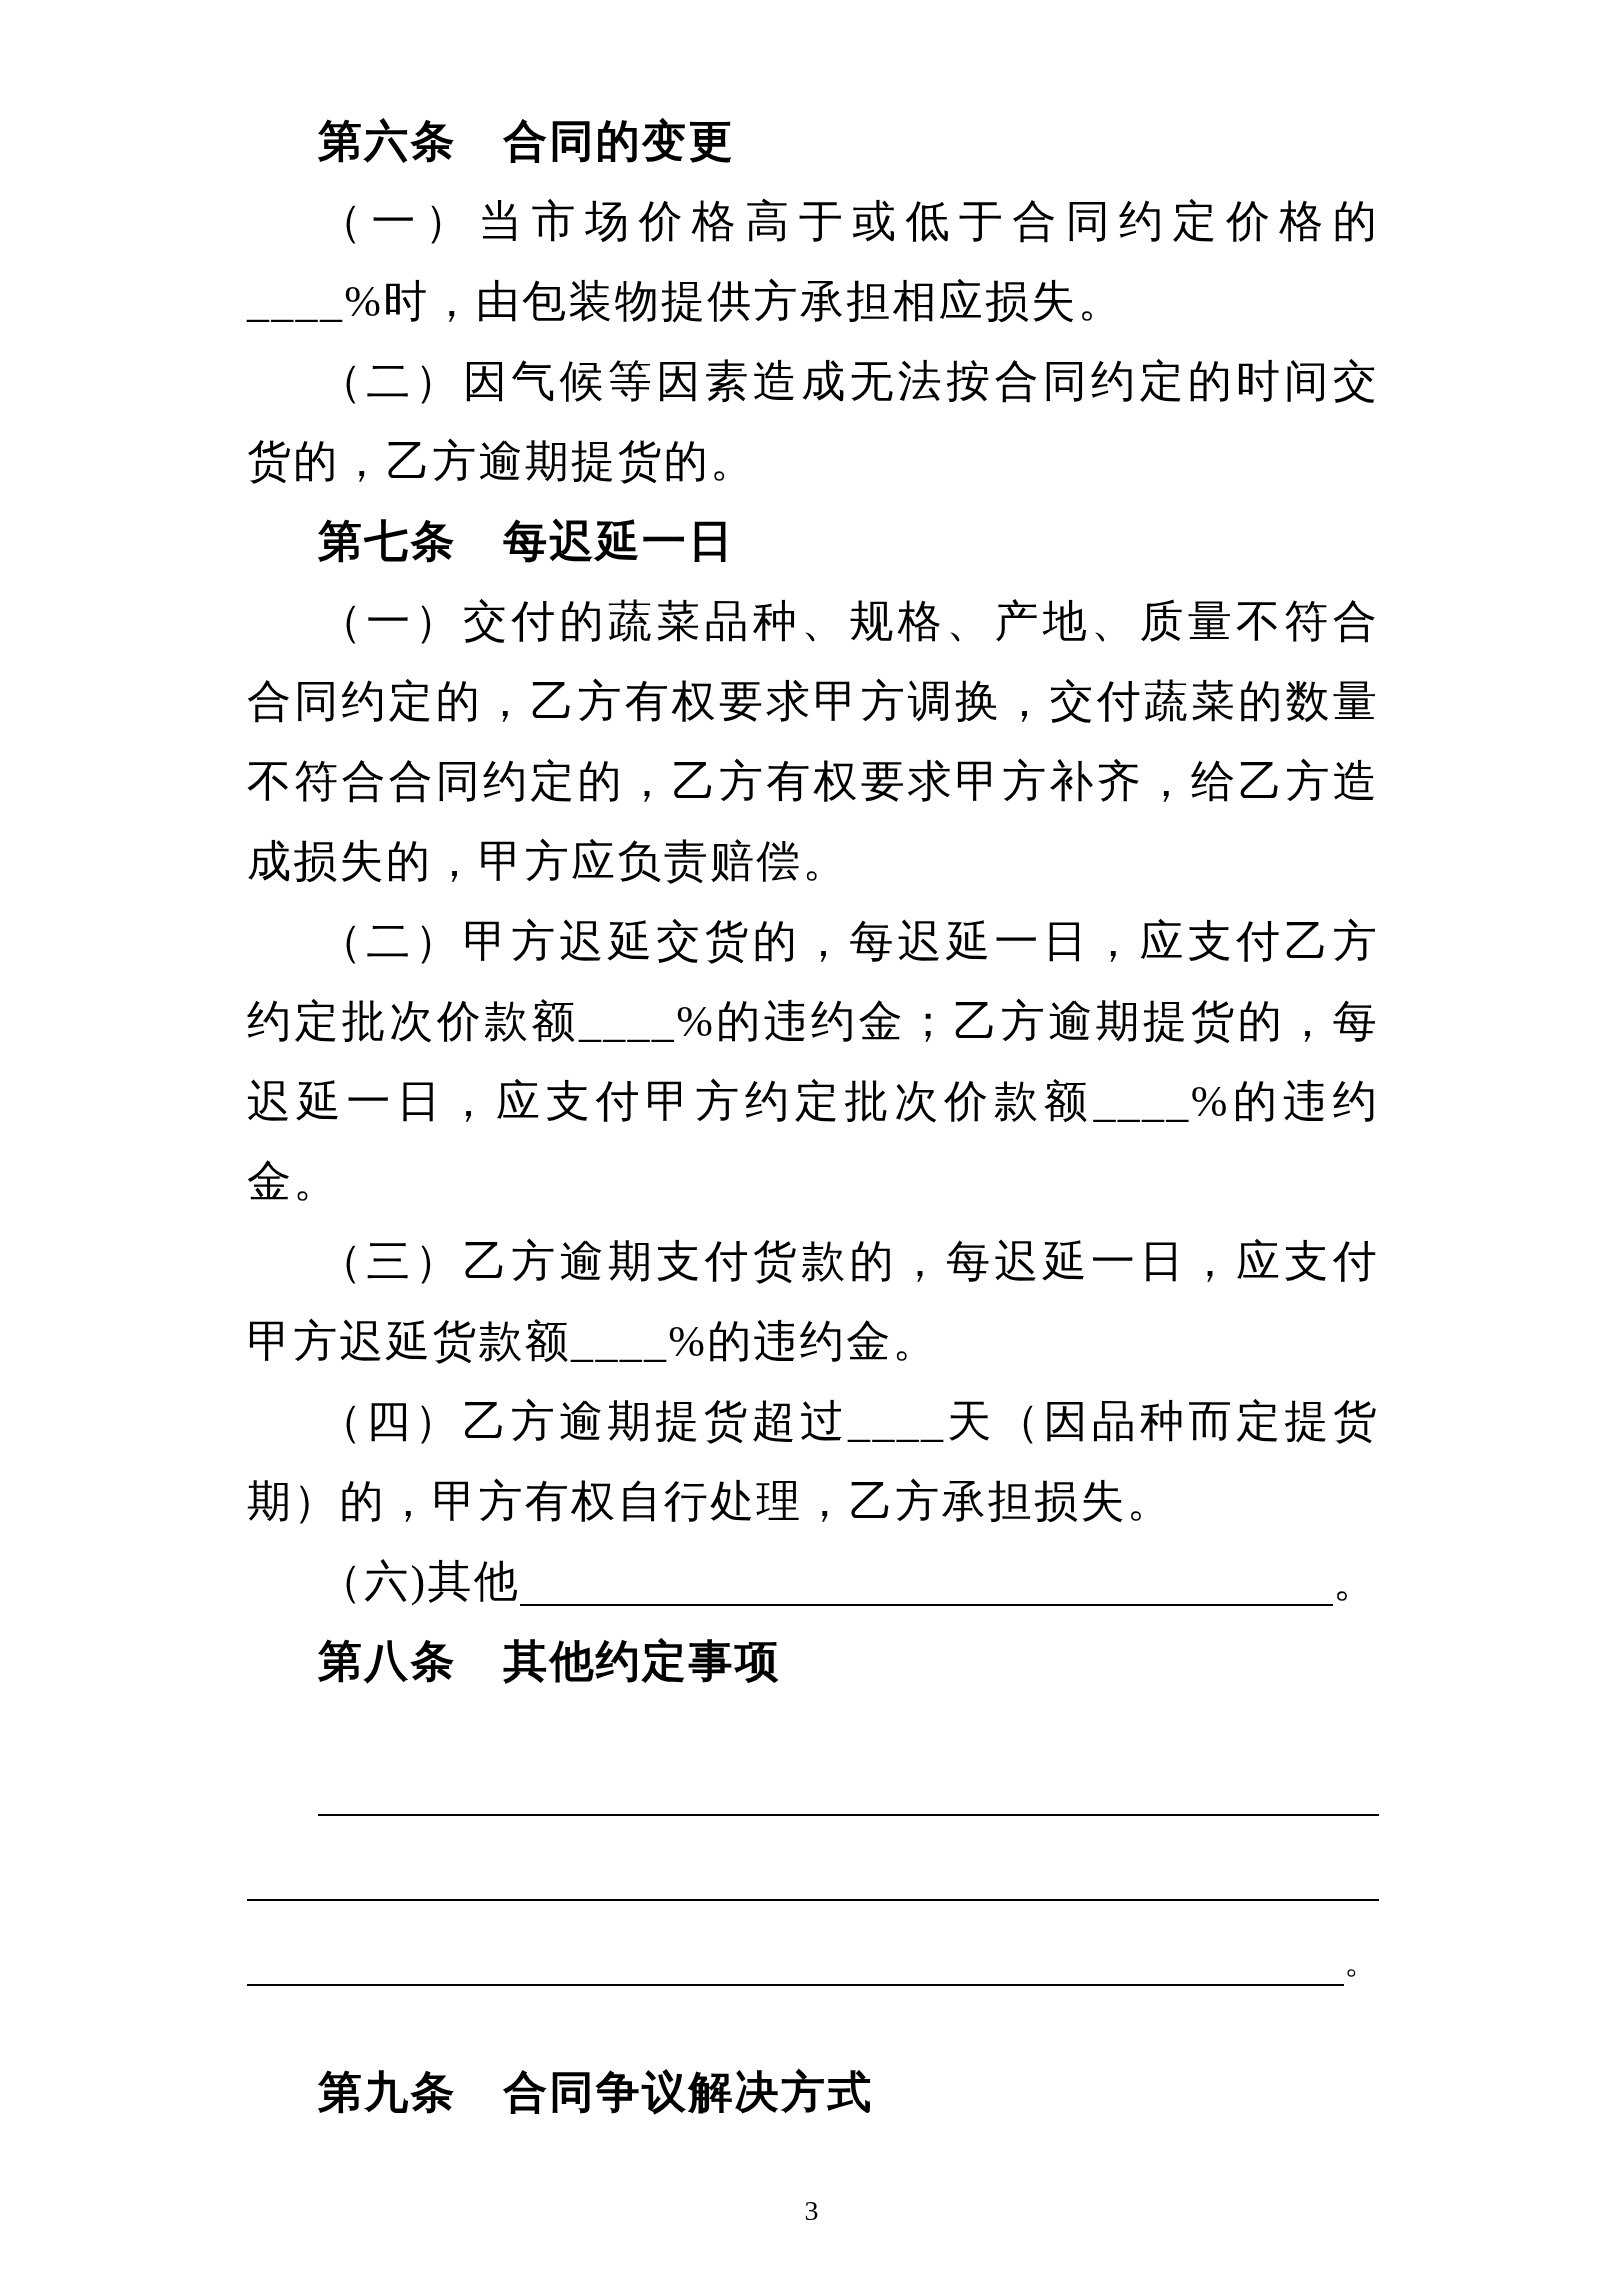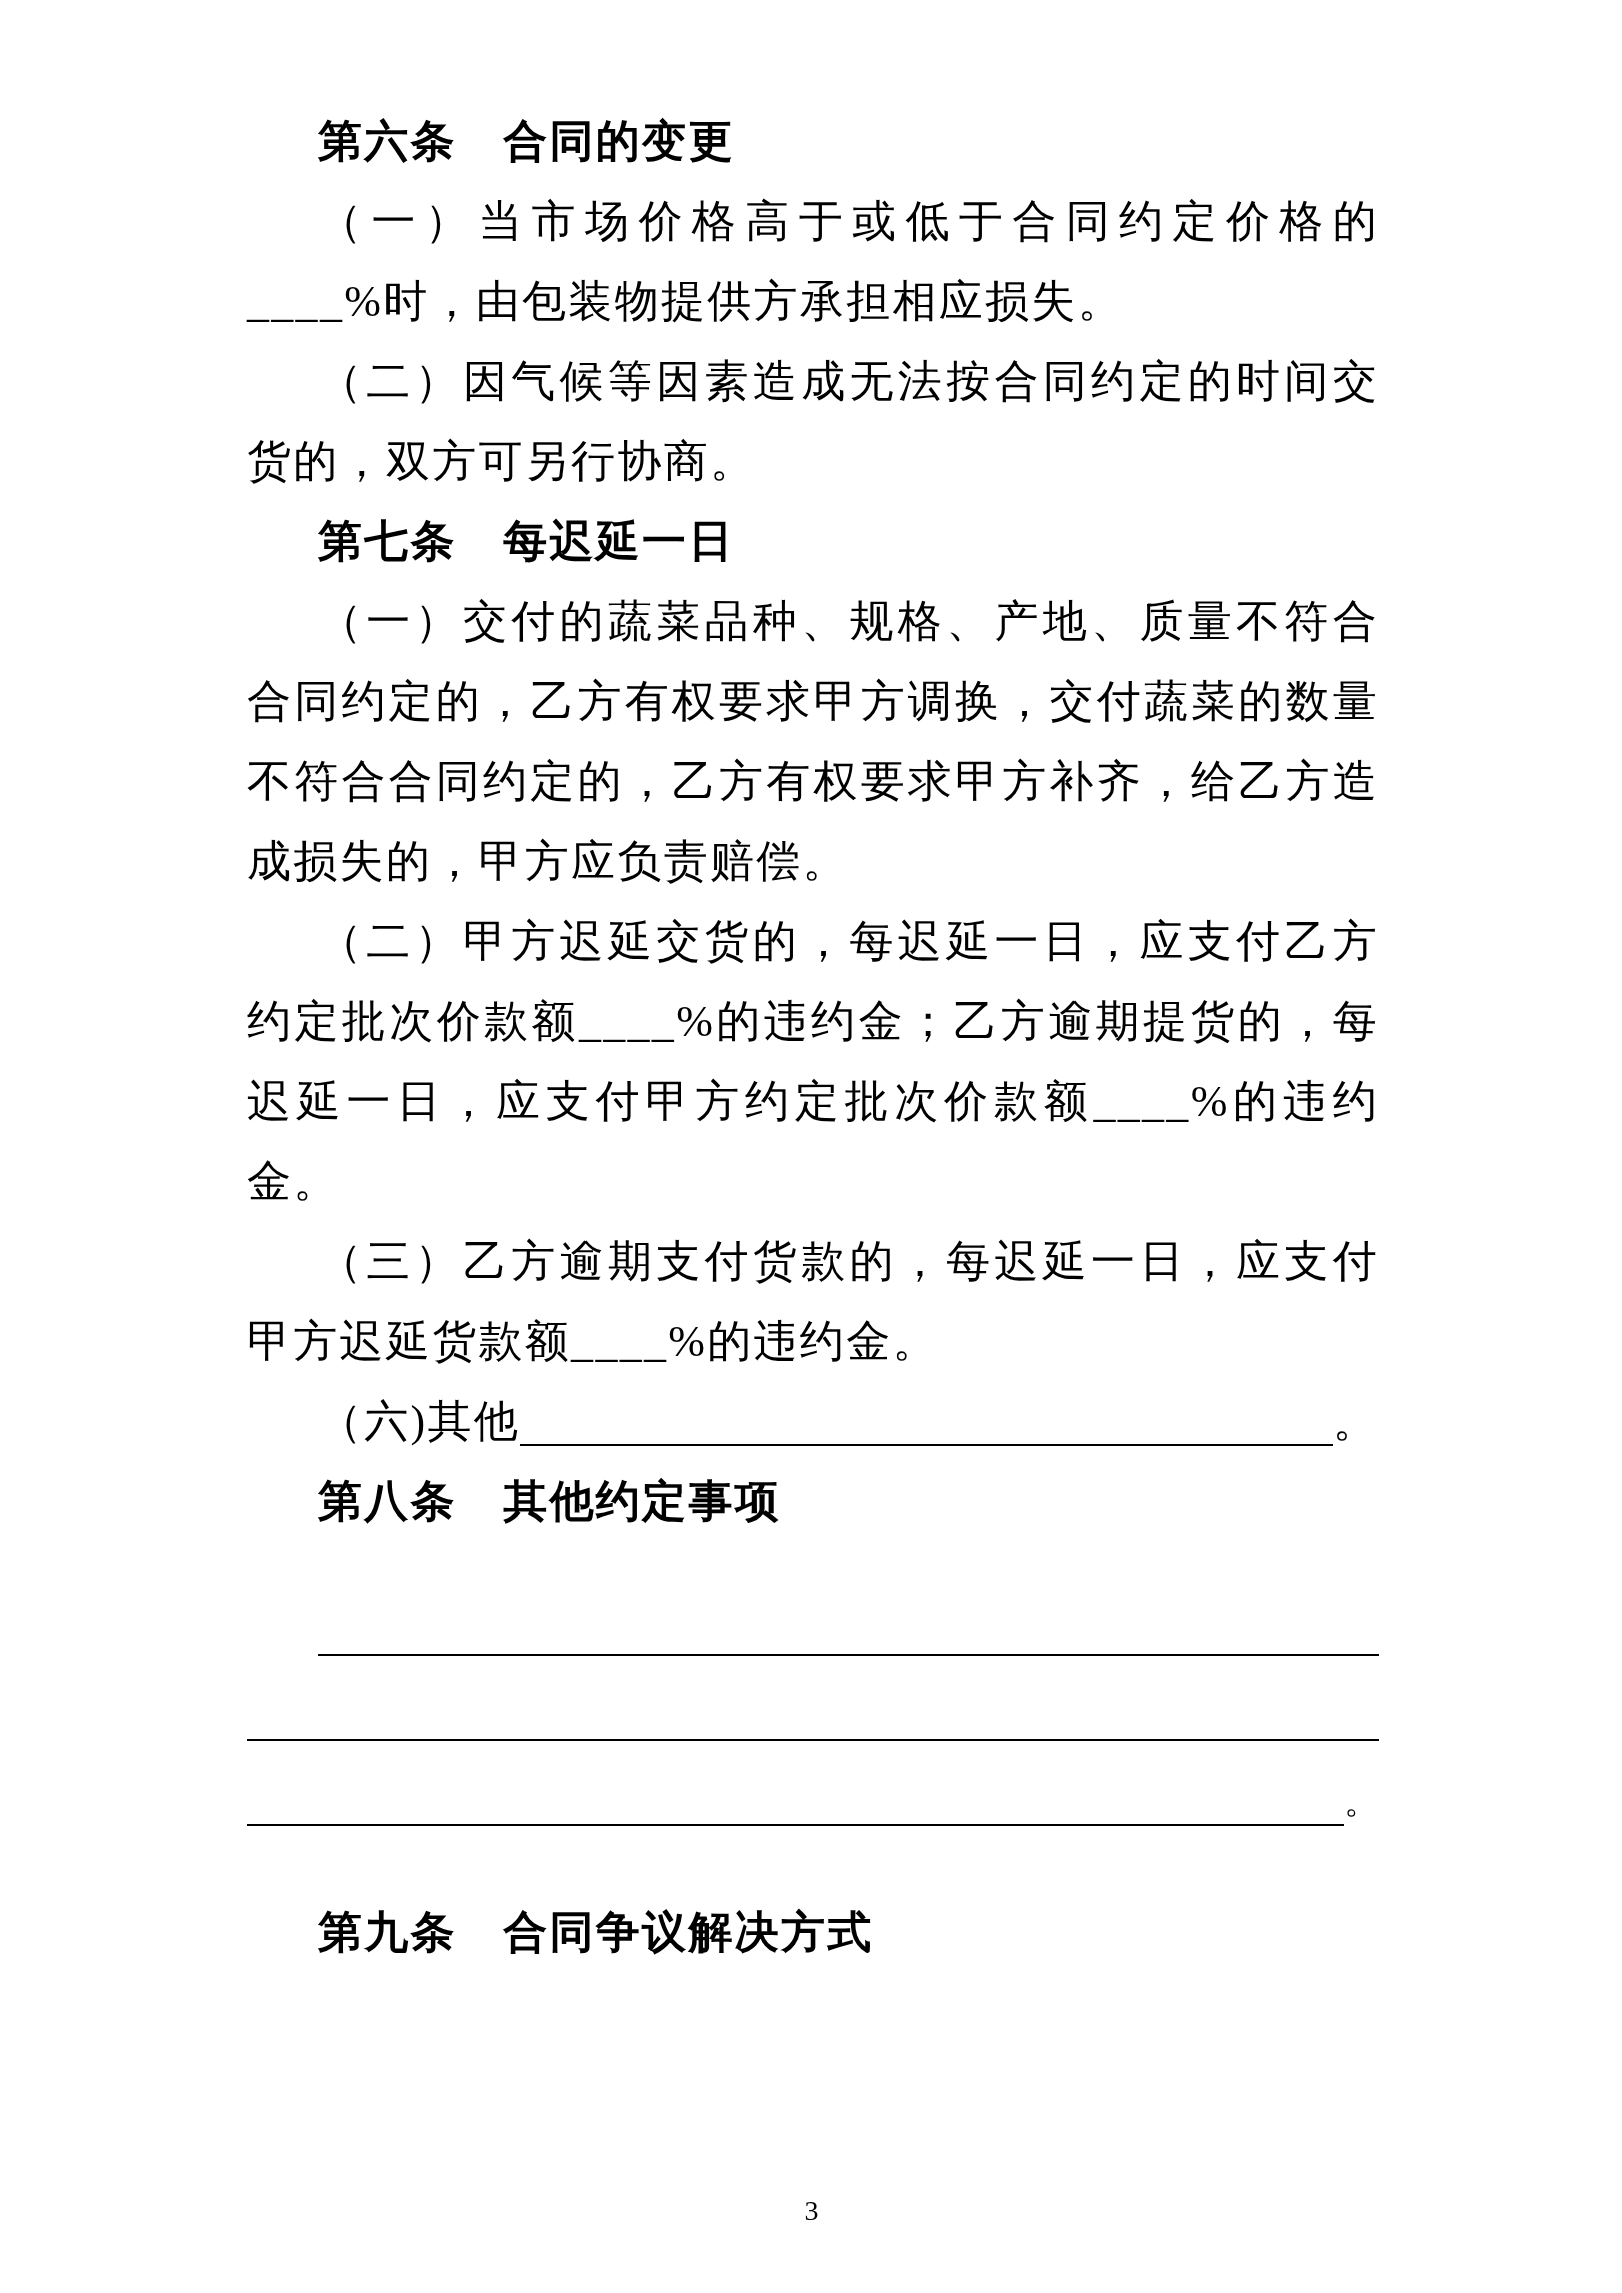--- a/index.html
+++ b/index.html
@@ -60,26 +60,27 @@
     font-size: 28px;
   }
 </style>
 </head>
 <body>
 
 <div class="page">
 
   <p class="line heading">第六条　合同的变更</p>
   <p class="line">（一）当市场价格高于或低于合同约定价格的____%时，由包装物提供方承担相应损失。</p>
-  <p class="line">（二）因气候等因素造成无法按合同约定的时间交货的，双方可另行协商。</p>
+  <p class="line">（二）因气候等因素造成无法按合同约定的时间交货的，乙方逾期提货的。</p>
 
   <p class="line heading">第七条　每迟延一日</p>
   <p class="line">（一）交付的蔬菜品种、规格、产地、质量不符合合同约定的，乙方有权要求甲方调换，交付蔬菜的数量不符合合同约定的，乙方有权要求甲方补齐，给乙方造成损失的，甲方应负责赔偿。</p>
   <p class="line">（二）甲方迟延交货的，每迟延一日，应支付乙方约定批次价款额____%的违约金；乙方逾期提货的，每迟延一日，应支付甲方约定批次价款额____%的违约金。</p>
   <p class="line">（三）乙方逾期支付货款的，每迟延一日，应支付甲方迟延货款额____%的违约金。</p>
+  <p class="line">（四）乙方逾期提货超过____天（因品种而定提货期）的，甲方有权自行处理，乙方承担损失。</p>
 
   <p class="line blank-inline-line">
     <span class="label">（六)其他</span>
     <span class="fill"></span>
     <span class="label">。</span>
   </p>
 
   <p class="line heading">第八条　其他约定事项</p>
 
   <div class="blank-rows">

